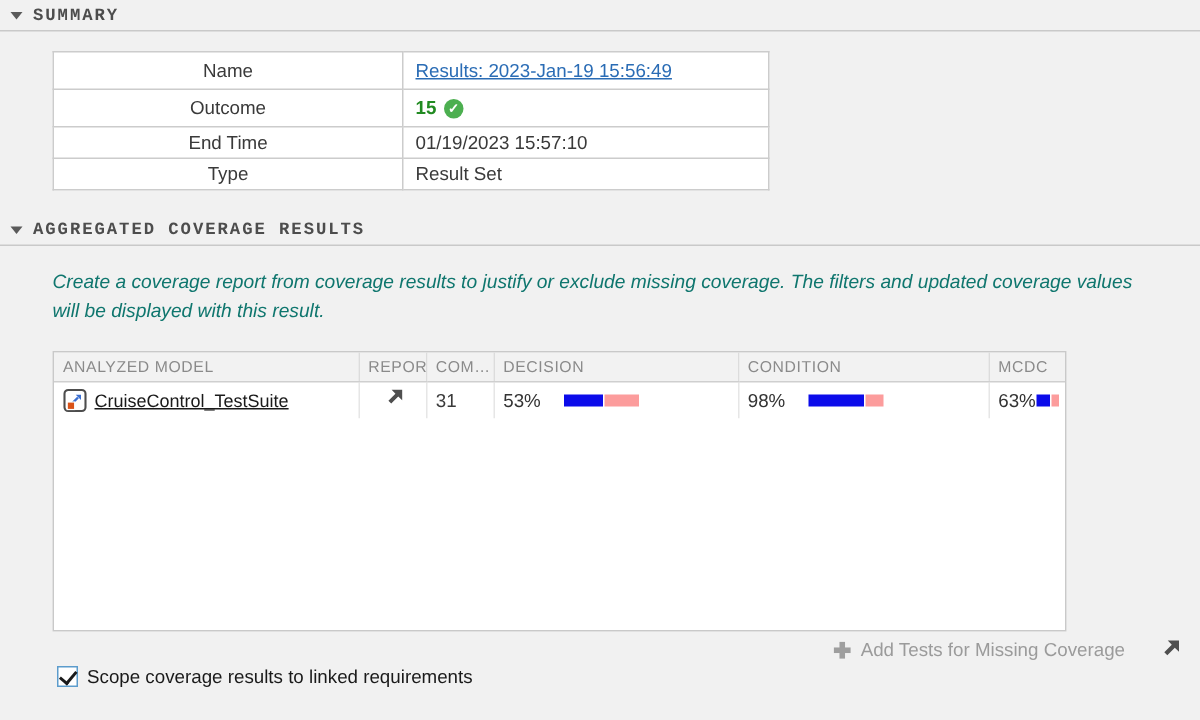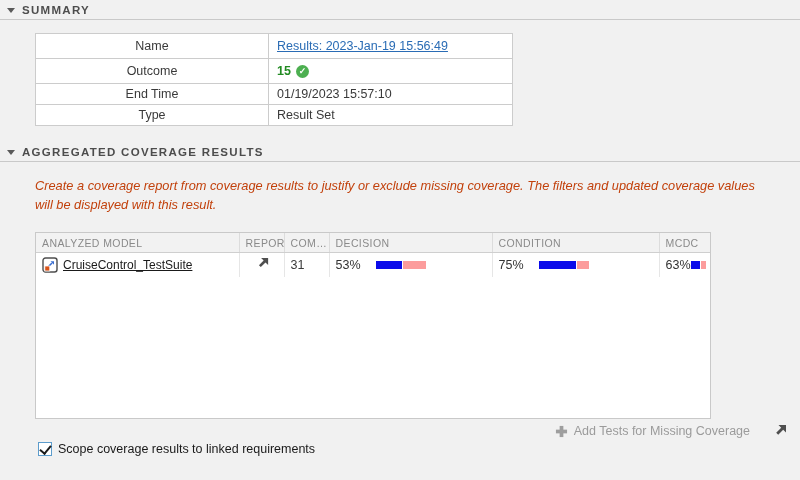--- a/index.html
+++ b/index.html
@@ -9,21 +9,21 @@
     font-family: "Liberation Sans", sans-serif;
     font-size: 12.5px;
     color: #3a3a3a;
   }
   
   .section-header {
     display: flex; align-items: center; gap: 7px;
     padding: 4px 0 3px 7px;
     border-bottom: 1px solid #c9c9c9;
     color: #4d4d4d;
-    font-size: 11.5px; font-weight: 700; letter-spacing: 1.3px;
+    font-size: 11.5px; font-weight: 700; letter-spacing: 1.3px; font-family: Liberation Mono, monospace;
   }
   .tri {
     width: 0; height: 0; display: inline-block;
     border-left: 4.5px solid transparent;
     border-right: 4.5px solid transparent;
     border-top: 5.5px solid #5a5a5a;
   }
   
   .summary-table {
     margin: 13px 0 0 35px;
@@ -45,21 +45,21 @@
     display: inline-block; width: 13px; height: 13px; border-radius: 50%;
     background: #4caf50; color: #ffffff; font-size: 9px; font-weight: 700;
     text-align: center; line-height: 13px;
   }
   
   .agg-header { margin-top: 16px; text-align: right; }
   .description {
     margin: 14px 35px 0 35px;
     width: 740px;
     font-style: italic;
-    color: #c2410c;
+    color: #0f766e;
     font-size: 12.8px;
     line-height: 19px;
   }
   
   .coverage-wrap {
     margin: 18px 0 0 35px;
     width: 676px;
     border: 1px solid #c9c9c9;
     background: #ffffff;
   }
@@ -214,21 +214,21 @@
         <span class="pct-cell">
           <span class="pct-text">53%</span>
           <span class="bar">
             <span class="bar-fill" style="width: 53%;"></span>
                 <span class="bar-rest"></span>
           </span>
         </span>
       </td>
       <td>
         <span class="pct-cell">
-          <span class="pct-text">75%</span>
+          <span class="pct-text">98%</span>
           <span class="bar">
             <span class="bar-fill" style="width: 75%;"></span>
                 <span class="bar-rest"></span>
           </span>
         </span>
       </td>
       <td>
         <span class="pct-cell">
           <span class="pct-text">63%</span>
           <span class="bar">

